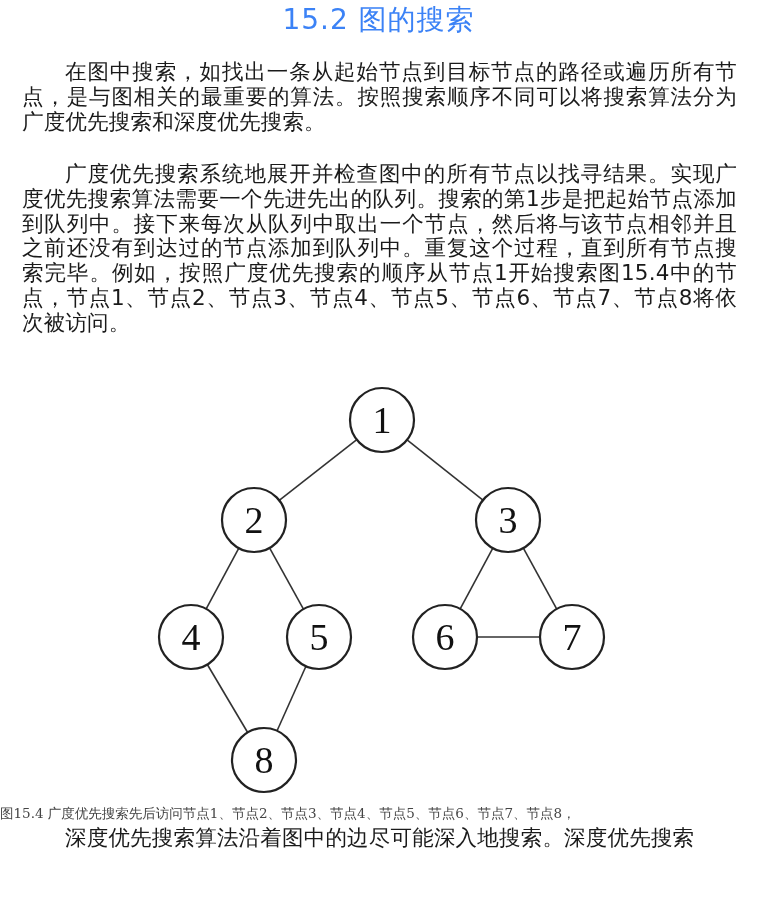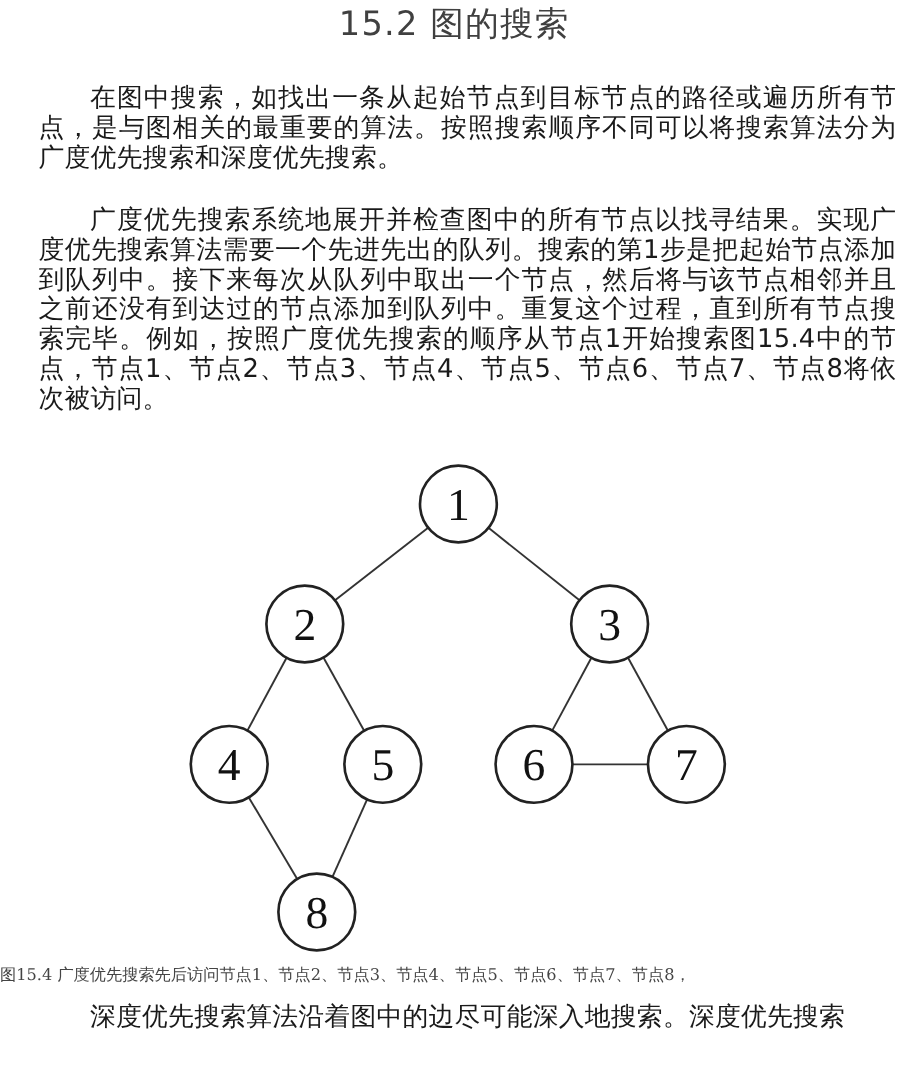--- a/index.html
+++ b/index.html
@@ -1,34 +1,34 @@
 <!DOCTYPE html>
 <html><head>
   <meta charset="utf-8">
   <style>
     html, body { margin: 0; padding: 0; background: #ffffff; }
     body { width: 757px; height: 904px; overflow: hidden; position: relative;
            font-family: "DejaVu Sans", "Liberation Sans", sans-serif; color: #1a1a1a; }
     .title { position: absolute; top: 2px; left: 0; width: 757px; text-align: center;
              font-size: 28px; line-height: 36px; letter-spacing: 1px; }
     .para { position: absolute; left: 22px; width: 715px; font-size: 21.5px; line-height: 24.8px;
-            text-align: justify; text-indent: 2em; margin: 10px; letter-spacing: 0.2px; }
+            text-align: justify; text-indent: 2em; margin: 0; letter-spacing: 0.2px; }
     .p1 { top: 60px; }
     .p2 { top: 162px; }
     .p3 { top: 826px; }
     .diagram { position: absolute; left: 0; top: 380px; width: 757px; height: 420px; }
     .caption { position: absolute; left: 0; top: 803px; width: 757px; 
                font-family: "DejaVu Serif", "Liberation Serif", serif; font-size: 13.5px;
                line-height: 21px; color: #444; }
     .caption div { white-space: nowrap; }
   </style>
 </head>
 <body>
 
-<div class="title" style="color:#404040;">15.2 图的搜索</div>
+<div class="title" style="color:#3b82f6;">15.2 图的搜索</div>
 
 <p class="para p1">在图中搜索，如找出一条从起始节点到目标节点的路径或遍历所有节点，是与图相关的最重要的算法。按照搜索顺序不同可以将搜索算法分为广度优先搜索和深度优先搜索。</p>
 <p class="para p2">广度优先搜索系统地展开并检查图中的所有节点以找寻结果。实现广度优先搜索算法需要一个先进先出的队列。搜索的第1步是把起始节点添加到队列中。接下来每次从队列中取出一个节点，然后将与该节点相邻并且之前还没有到达过的节点添加到队列中。重复这个过程，直到所有节点搜索完毕。例如，按照广度优先搜索的顺序从节点1开始搜索图15.4中的节点，节点1、节点2、节点3、节点4、节点5、节点6、节点7、节点8将依次被访问。</p>
 
 <svg class="diagram" viewBox="0 0 757 420" xmlns="http://www.w3.org/2000/svg">
   <g id="edges">
       <line x1="356.78322004081394" y1="59.70060934311408" x2="279.21677995918606" y2="120.29939065688592" stroke="#333" stroke-width="1.6"></line>
       <line x1="407.06524489762086" y1="59.89305150604831" x2="482.93475510237914" y2="120.10694849395169" stroke="#333" stroke-width="1.6"></line>
       <line x1="238.82880566287943" y1="168.1750751975096" x2="206.17119433712057" y2="228.8249248024904" stroke="#333" stroke-width="1.6"></line>
       <line x1="269.5405737977162" y1="167.9730328358892" x2="303.4594262022838" y2="229.0269671641108" stroke="#333" stroke-width="1.6"></line>

